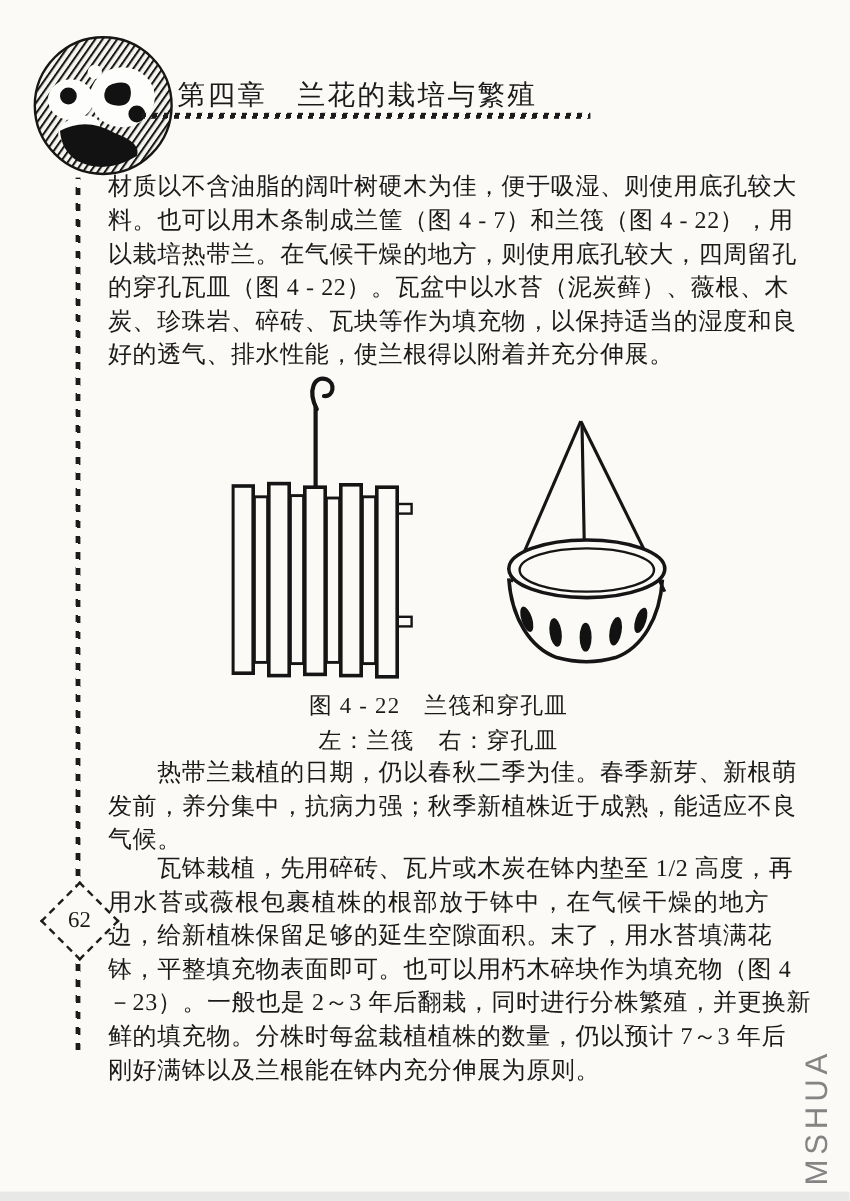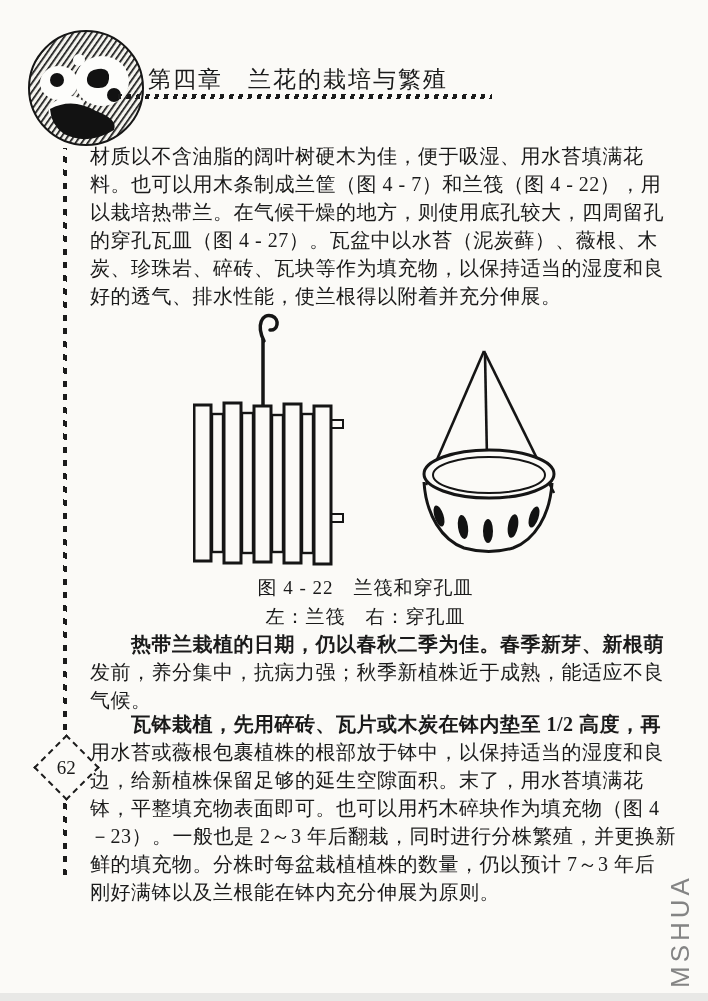--- a/index.html
+++ b/index.html
@@ -25,21 +25,21 @@
     background:repeating-linear-gradient(10deg,#1b1b1b 0 6px,transparent 6px 13px);
   }
   
   .textcol { position:absolute; left:90px; width:551px; }
   .p1 { top:142px; } .p2 { top:630px; } .p3 { top:710px; }
   .bl {
     font-size:20px; line-height:28px; height:28px; white-space:nowrap;
     text-align:justify; text-align-last:justify; letter-spacing:0.5px;
   }
   .bl.last { text-align:center; text-align-last:left; }
-  .bl.ind { padding-left:41px;font-weight:bold; }
+  .bl.ind { padding-left:41px; }
   
   .fig-raft { position:absolute; left:193px; top:311px; }
   .fig-dish { position:absolute; left:402px; top:343px; }
   .cap { position:absolute; left:90px; width:551px; text-align:center; font-size:19px; letter-spacing:1px; }
   .cap1 { top:575px; font-weight:500; }
   .cap2 { top:604px; }
   
   .pagenum {
     position:absolute; left:43px; top:744px; width:47px; height:47px;
     border:2px dashed #1d1d1d; transform:rotate(45deg); background:#fbfaf7;
@@ -79,24 +79,24 @@
       <circle cx="31" cy="51" r="7" fill="#121212"></circle>
       <path d="M24,80 Q46,68 70,82 Q92,90 88,101 Q62,117 38,105 Q25,96 24,80 Z" fill="#121212"></path>
     </svg>
   </div>
 
   <div class="chapter-title">第四章　兰花的栽培与繁殖</div>
   <div class="header-rule"></div>
   <div class="left-rule"></div>
 
   <div class="textcol p1">
-    <div class="bl">材质以不含油脂的阔叶树硬木为佳，便于吸湿、用水苔填满花</div>
+    <div class="bl">材质以不含油脂的阔叶树硬木为佳，便于吸湿、则使用底孔较大</div>
     <div class="bl">料。也可以用木条制成兰筐（图 4 - 7）和兰筏（图 4 - 22），用</div>
     <div class="bl">以栽培热带兰。在气候干燥的地方，则使用底孔较大，四周留孔</div>
-    <div class="bl">的穿孔瓦皿（图 4 - 27）。瓦盆中以水苔（泥炭藓）、薇根、木</div>
+    <div class="bl">的穿孔瓦皿（图 4 - 22）。瓦盆中以水苔（泥炭藓）、薇根、木</div>
     <div class="bl">炭、珍珠岩、碎砖、瓦块等作为填充物，以保持适当的湿度和良</div>
     <div class="bl last">好的透气、排水性能，使兰根得以附着并充分伸展。</div>
   </div>
 
   <div class="fig-raft">
     <svg width="152" height="258" viewBox="0 0 152 258">
       <path class="ln" d="M71,30 C63,14 69,2 79,5 C87,8 85,20 77,19" stroke-width="3.5" stroke-linecap="round"></path>
       <line class="ln" x1="70" y1="28" x2="70" y2="133" stroke-width="3.5"></line>
       <rect class="slat" x="2" y="109" width="148" height="8" stroke-width="2"></rect>
       <rect class="slat" x="2" y="203" width="148" height="8" stroke-width="2"></rect>
@@ -132,21 +132,21 @@
   <div class="cap cap2">左：兰筏　右：穿孔皿</div>
 
   <div class="textcol p2">
     <div class="bl ind">热带兰栽植的日期，仍以春秋二季为佳。春季新芽、新根萌</div>
     <div class="bl">发前，养分集中，抗病力强；秋季新植株近于成熟，能适应不良</div>
     <div class="bl last">气候。</div>
   </div>
 
   <div class="textcol p3">
     <div class="bl ind">瓦钵栽植，先用碎砖、瓦片或木炭在钵内垫至 1/2 高度，再</div>
-    <div class="bl">用水苔或薇根包裹植株的根部放于钵中，以保持适当的湿度和良</div>
+    <div class="bl">用水苔或薇根包裹植株的根部放于钵中，在气候干燥的地方</div>
     <div class="bl">边，给新植株保留足够的延生空隙面积。末了，用水苔填满花</div>
     <div class="bl">钵，平整填充物表面即可。也可以用朽木碎块作为填充物（图 4</div>
     <div class="bl">－23）。一般也是 2～3 年后翻栽，同时进行分株繁殖，并更换新</div>
     <div class="bl">鲜的填充物。分株时每盆栽植植株的数量，仍以预计 7～3 年后</div>
     <div class="bl last">刚好满钵以及兰根能在钵内充分伸展为原则。</div>
   </div>
 
   <div class="pagenum">
     <span>62</span>
   </div>

